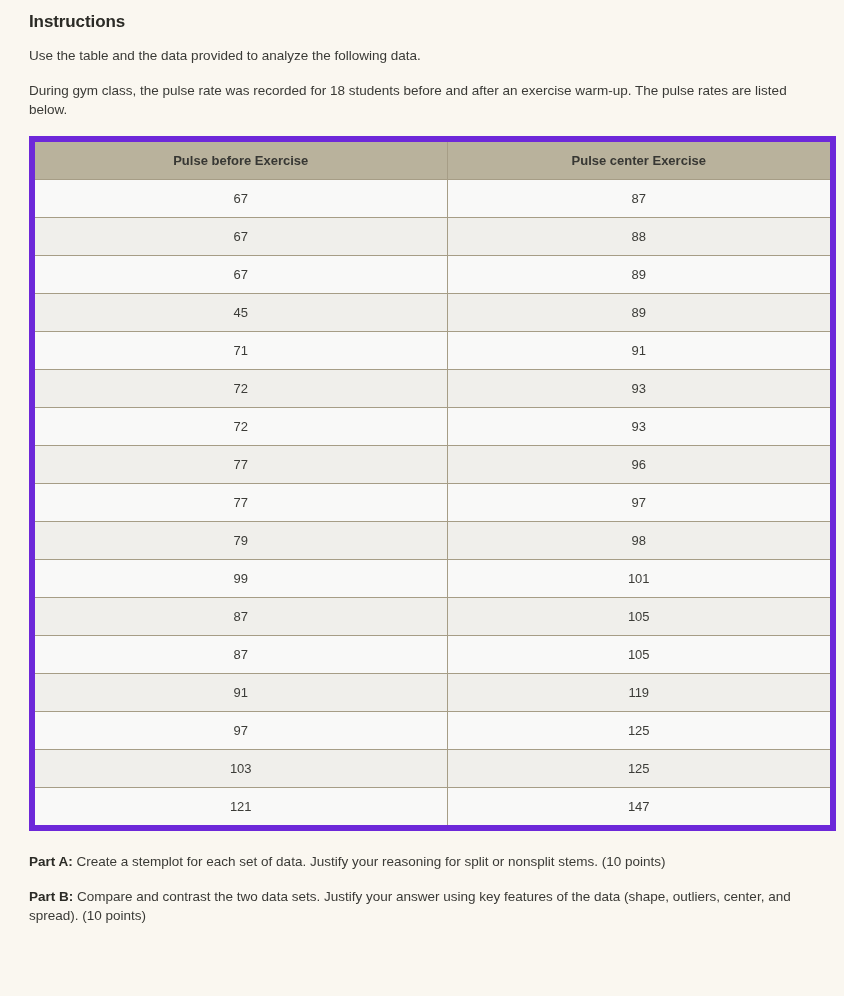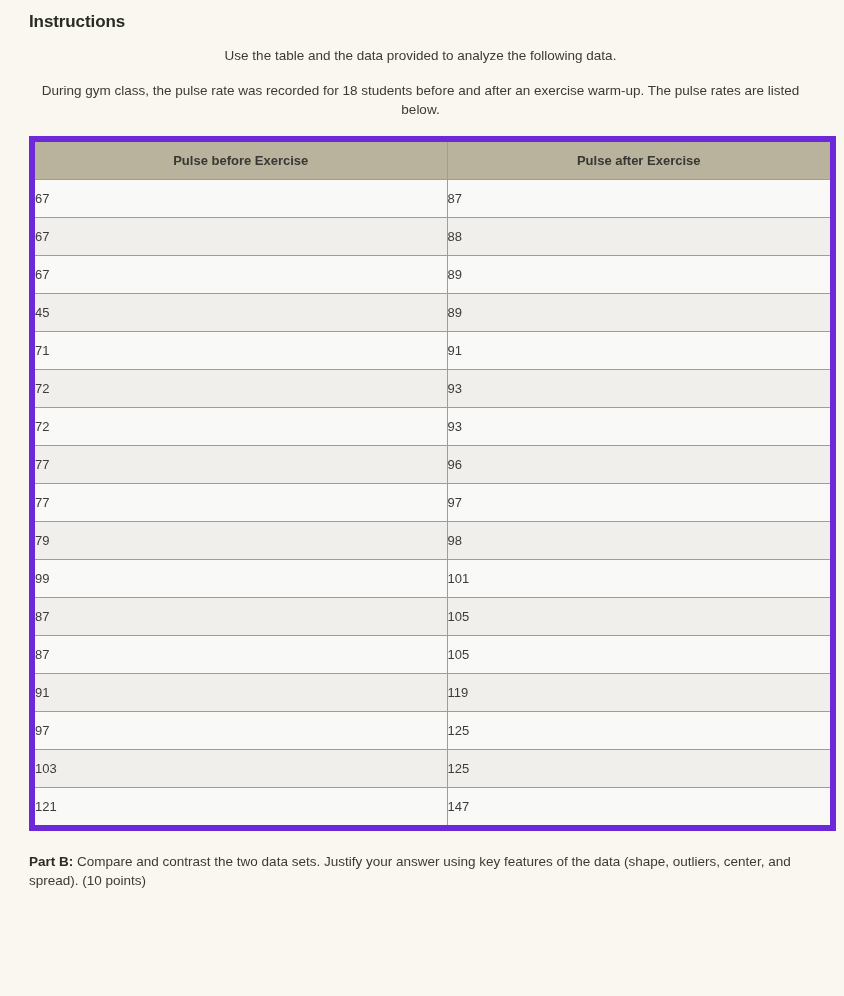--- a/index.html
+++ b/index.html
@@ -26,21 +26,20 @@
     color: #2b2b26;
     margin: 4px 0 0 0;
     letter-spacing: -0.1px;
   }
   .para {
     font-size: 13.5px;
     line-height: 19px;
     color: #3a3a36;
     margin: 14px 0 0 0;
     max-width: 800px;
-    text-align: center;
   }
   .para.tight { margin-top: 16px; }
 
   table.data-table {
     border-collapse: collapse;
     width: 801px;
     margin-top: 17px;
     table-layout: fixed;
     border: 6px solid #6d28d9;
   }
@@ -54,21 +53,21 @@
     font-weight: bold;
     text-align: center;
     height: 37px;
     border: 1px solid #a69d86;
     padding: 0;
   }
   table.data-table td {
     font-size: 13px;
     font-weight: normal;
     color: #3c3c38;
-    text-align: left;
+    text-align: center;
     height: 37px;
     border: 1px solid #a69d86;
     padding: 0;
   }
   table.data-table tbody tr:nth-child(odd) td { background: #f9f9f8; }
   table.data-table tbody tr:nth-child(even) td { background: #f0efeb; }
 
   .parts { margin-top: 21px; }
   .part-line {
     font-size: 13.5px;
@@ -93,21 +92,21 @@
   <p class="para tight">During gym class, the pulse rate was recorded for 18 students before and after an exercise warm-up. The pulse rates are listed below.</p>
 
   <table class="data-table">
     <colgroup>
       <col class="c1">
       <col class="c2">
     </colgroup>
     <thead>
       <tr>
         <th>Pulse before Exercise</th>
-        <th>Pulse after Exercise</th>
+        <th>Pulse center Exercise</th>
       </tr>
     </thead>
     <tbody id="table-body">
         <tr>
           <td>67</td>
           <td>87</td>
         </tr>
         <tr>
           <td>67</td>
           <td>88</td>
@@ -170,17 +169,20 @@
         </tr>
         <tr>
           <td>121</td>
           <td>147</td>
         </tr>
       </tbody>
   </table>
 
   <div class="parts">
     <p class="part-line">
+      <b>Part A:</b><span> Create a stemplot for each set of data. Justify your reasoning for split or nonsplit stems. (10 points)</span>
+    </p>
+    <p class="part-line">
       <b>Part B:</b><span> Compare and contrast the two data sets. Justify your answer using key features of the data (shape, outliers, center, and spread). (10 points)</span>
     </p>
   </div>
 
 </div>
 
 </body></html>

